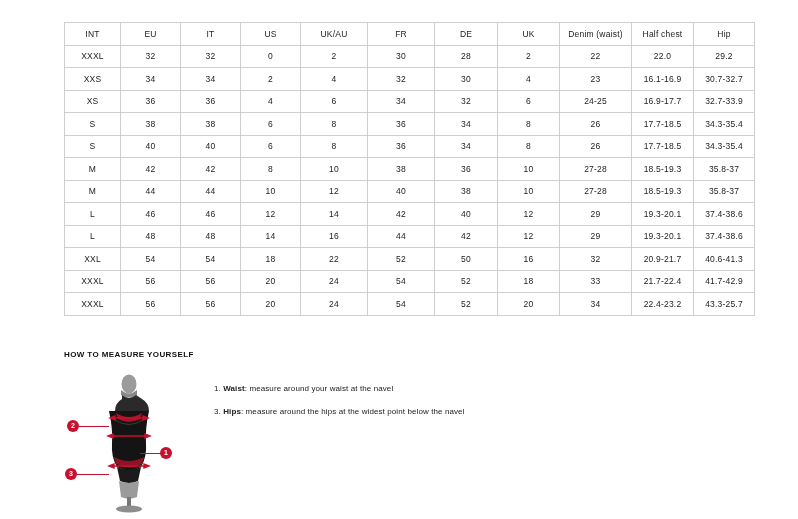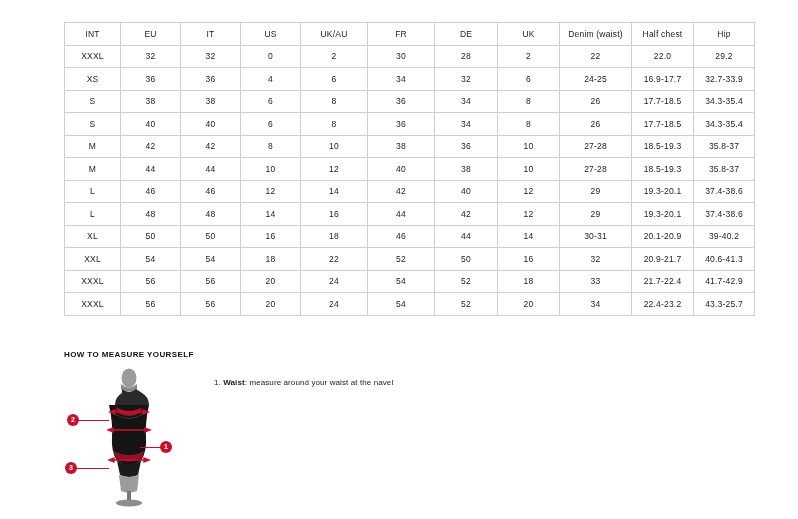--- a/index.html
+++ b/index.html
@@ -65,21 +65,21 @@
     position: absolute;
     left: 64px;
     top: 350px;
     width: 680px;
   }
   .howto-title {
     font-size: 8px;
     font-weight: bold;
     letter-spacing: 0.4px;
     color: #111;
-    margin-bottom: 8px;
+    margin-bottom: 14px;
   }
   .howto-body {
     position: relative;
     display: flex;
     align-items: flex-start;
   }
   .figure-area {
     position: relative;
     width: 130px;
     height: 140px;
@@ -173,20 +173,33 @@
             <td>0</td>
             <td>2</td>
             <td>30</td>
             <td>28</td>
             <td>2</td>
             <td>22</td>
             <td>22.0</td>
             <td>29.2</td>
           </tr>
           <tr>
+            <td>XXS</td>
+            <td>34</td>
+            <td>34</td>
+            <td>2</td>
+            <td>4</td>
+            <td>32</td>
+            <td>30</td>
+            <td>4</td>
+            <td>23</td>
+            <td>16.1-16.9</td>
+            <td>30.7-32.7</td>
+          </tr>
+          <tr>
             <td>XS</td>
             <td>36</td>
             <td>36</td>
             <td>4</td>
             <td>6</td>
             <td>34</td>
             <td>32</td>
             <td>6</td>
             <td>24-25</td>
             <td>16.9-17.7</td>
@@ -264,33 +277,20 @@
             <td>14</td>
             <td>16</td>
             <td>44</td>
             <td>42</td>
             <td>12</td>
             <td>29</td>
             <td>19.3-20.1</td>
             <td>37.4-38.6</td>
           </tr>
           <tr>
-            <td>XL</td>
-            <td>50</td>
-            <td>50</td>
-            <td>16</td>
-            <td>18</td>
-            <td>46</td>
-            <td>44</td>
-            <td>14</td>
-            <td>30-31</td>
-            <td>20.1-20.9</td>
-            <td>39-40.2</td>
-          </tr>
-          <tr>
             <td>XXL</td>
             <td>54</td>
             <td>54</td>
             <td>18</td>
             <td>22</td>
             <td>52</td>
             <td>50</td>
             <td>16</td>
             <td>32</td>
             <td>20.9-21.7</td>
@@ -374,16 +374,17 @@
         <div class="lead l2"></div>
         <div class="lead l3"></div>
 
         <div class="bullet b1">1</div>
         <div class="bullet b2">2</div>
         <div class="bullet b3">3</div>
       </div>
 
       <div class="steps" id="steps-list">
           <div class="step"><span>1.</span> <b>Waist</b><span>: measure around your waist at the navel</span></div>
+          <div class="step"><span>3.</span> <b>Hips</b><span>: measure around the hips at the widest point below the navel</span></div>
         </div>
     </div>
   </div>
 </div>
 
 </body></html>

